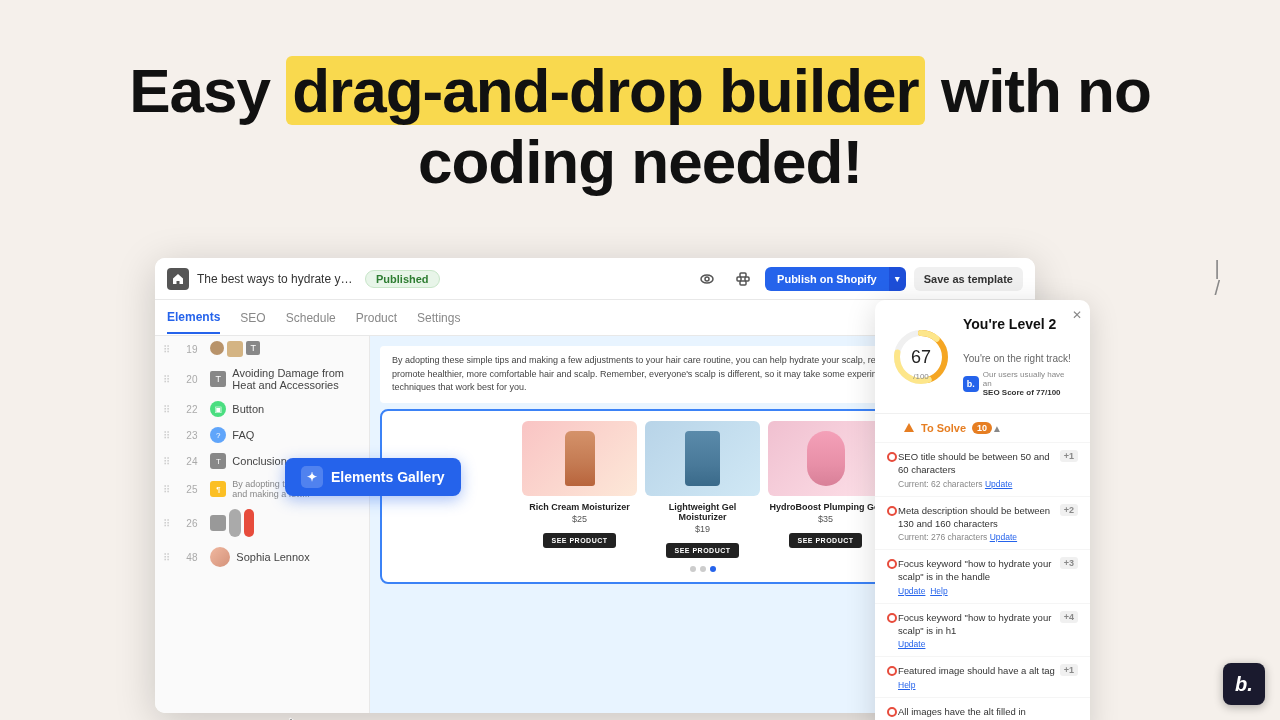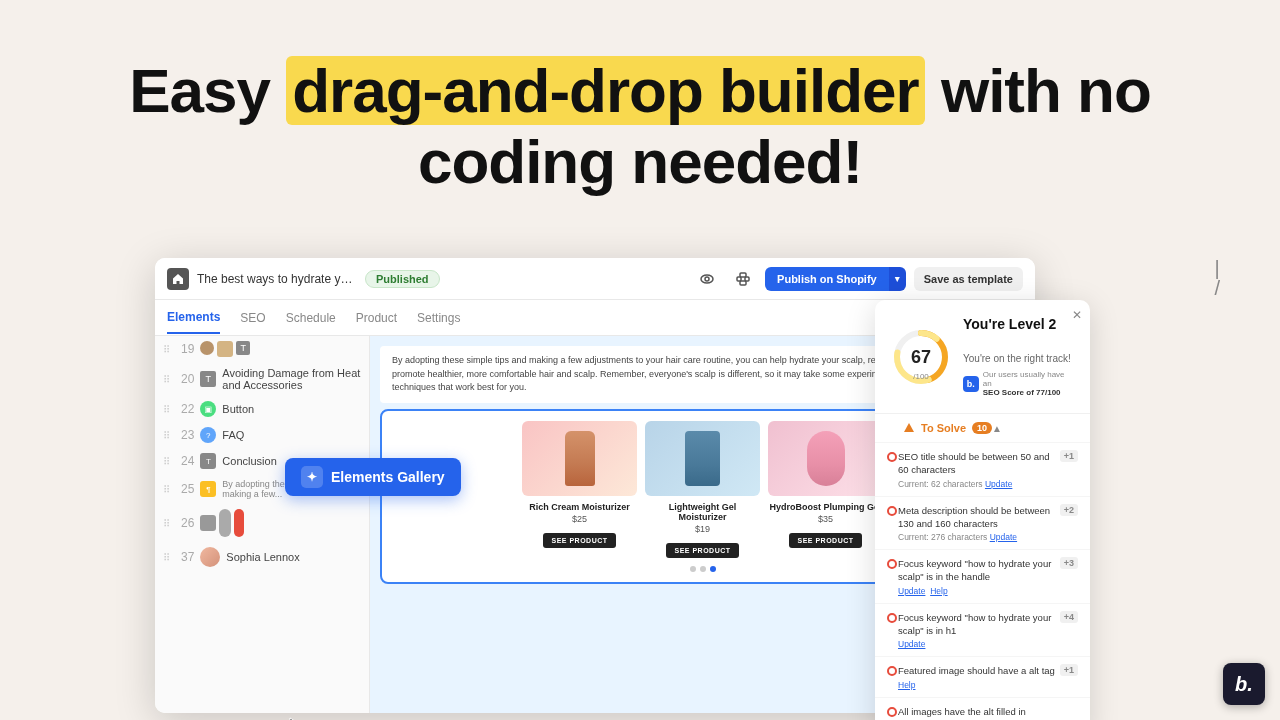--- a/index.html
+++ b/index.html
@@ -177,24 +177,24 @@
       flex-shrink: 0;
     }
     .sidebar-item {
       display: flex;
       align-items: center;
       padding: 5px 8px;
       gap: 6px;
       position: relative;
     }
     .sidebar-item-num {
-      font-size: 12px;
+      font-size: 10px;
       color: #aaa;
       width: 18px;
-      text-align: right;
+      margin-left: 10px;
     }
     .drag-handle {
       font-size: 10px;
       color: #ccc;
     }
     .sidebar-icon {
       width: 16px; height: 16px;
       background: #ddd;
       border-radius: 3px;
       flex-shrink: 0;
@@ -362,21 +362,21 @@
     }
     .score-circle svg {
       transform: rotate(-90deg);
     }
     .score-number {
       position: absolute;
       top: 50%;
       left: 50%;
       transform: translate(-50%, -50%);
       font-size: 18px;
-      font-weight: 700;
+      font-weight: 400;
       color: #222;
       line-height: 1;
     }
     .score-label {
       font-size: 8px;
       color: #888;
       text-align: center;
       position: absolute;
       bottom: 6px;
       left: 50%;
@@ -640,21 +640,21 @@
           <span class="sidebar-item-num">26</span>
           <div style="display:flex;gap:3px;align-items:center;">
             <div class="sidebar-icon" style="background:#999;"></div>
             <div class="sidebar-icon" style="background:#aaa;width:12px;height:28px;border-radius:6px;"></div>
             <div class="sidebar-icon" style="background:#e74c3c;width:10px;height:28px;border-radius:5px;"></div>
           </div>
         </div>
 
         <div class="sidebar-item">
           <span class="drag-handle">⠿</span>
-          <span class="sidebar-item-num">37</span>
+          <span class="sidebar-item-num">48</span>
           <div style="width:20px;height:20px;border-radius:50%;background:linear-gradient(135deg,#f0b8a0,#d4927a);overflow:hidden;flex-shrink:0;"></div>
           <span class="sidebar-item-label">Sophia Lennox</span>
         </div>
       </div>
 
       <div class="canvas-area">
         <div class="article-text">By adopting these simple tips and making a few adjustments to your hair care routine, you can help hydrate your scalp, reduce itching and flaking, and promote healthier, more comfortable hair and scalp. Remember, everyone's scalp is different, so it may take some experimentation to find the products and techniques that work best for you.</div>
         <div class="products-card">
           <div class="products-row">
 

